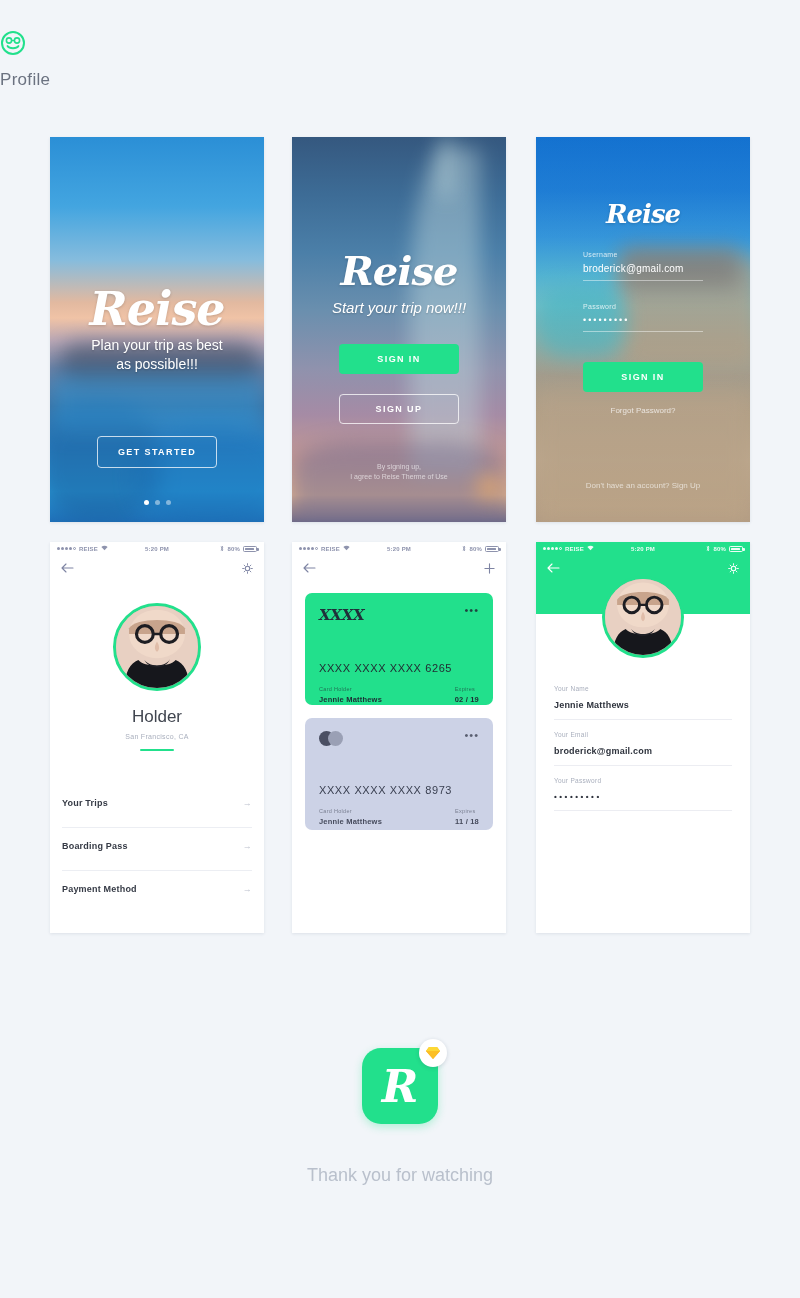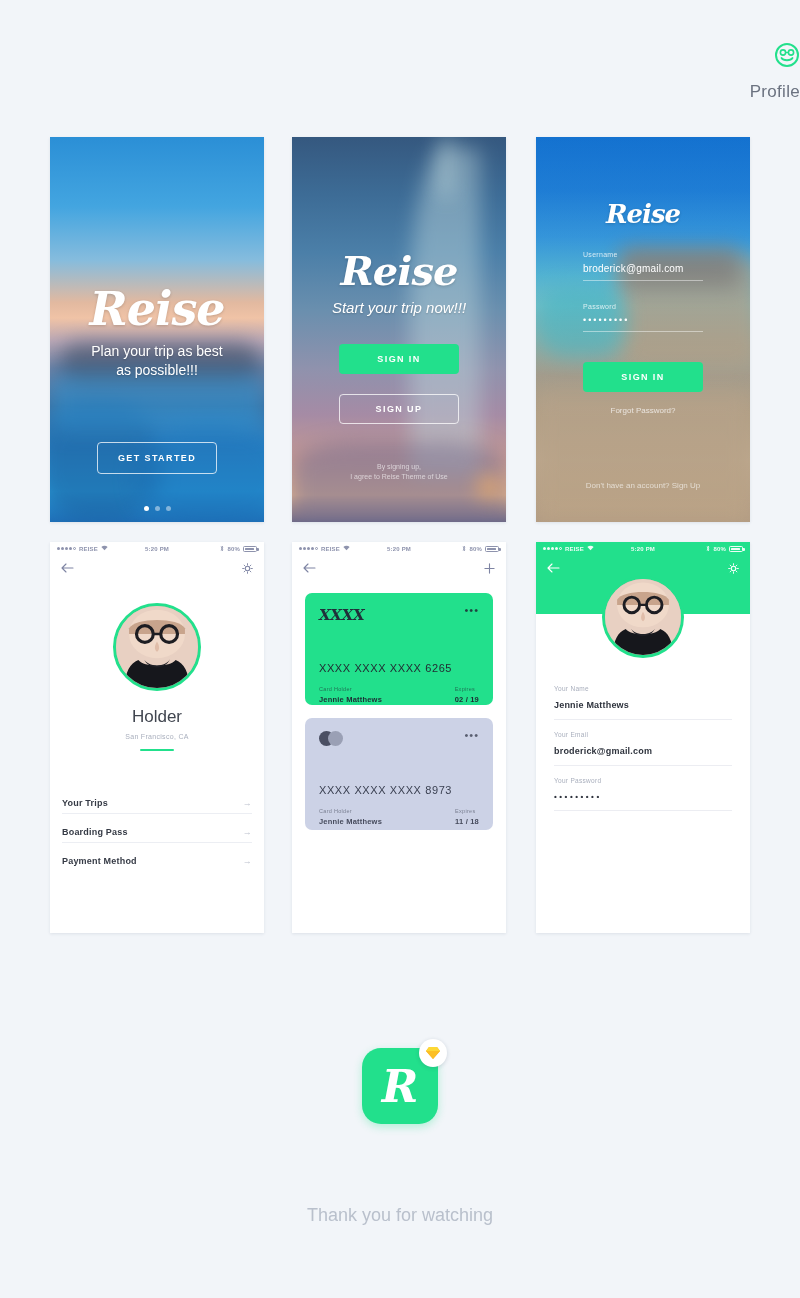--- a/index.html
+++ b/index.html
@@ -5,21 +5,21 @@
   * { box-sizing: border-box; margin: 0; padding: 0; }
   body {
     width: 800px; height: 1298px;
     background: #f2f5f9;
     font-family: "Liberation Sans", sans-serif;
     overflow: hidden;
     position: relative;
   }
 
   
-  .page-header { text-align: right; padding-top: 42px; }
+  .page-header { text-align: left; padding-top: 30px; }
   .header-icon { display: block; margin: 0 auto 10px; }
   .header-title {
     font-size: 17px; color: #6b7280; letter-spacing: .3px; font-weight: 400;
   }
 
   
   .screens-row { position: absolute; left: 0; width: 800px; }
   .row1 { top: 137px; }
   .row2 { top: 542px; }
 
@@ -65,21 +65,21 @@
     font-style: italic; font-weight: 700;
     letter-spacing: -1px;
     text-shadow: 0 1px 3px rgba(0,0,0,.18);
   }
   .logo-1 { font-size: 46px; margin-top: 145px; }
   .logo-2 { font-size: 40px; margin-top: 110px; }
   .logo-3 { font-size: 26px; margin-top: 62px; }
 
   .tagline {
     font-size: 14px; line-height: 19px; font-weight: 300;
-    margin-top: 6px; text-shadow: 0 1px 2px rgba(0,0,0,.2);
+    text-shadow: 0 1px 2px rgba(0,0,0,.2);
   }
   .tagline-2 { font-size: 15px; margin-top: 4px; font-style: italic; }
 
   .btn {
     display: flex; align-items: center; justify-content: center;
     font-size: 9px; font-weight: 700; letter-spacing: 1.4px;
     border-radius: 4px; cursor: pointer; color:#fff;
   }
   .btn-outline {
     border: 1px solid rgba(255,255,255,.75);
@@ -158,21 +158,21 @@
     line-height: 21px; margin-top: 15px;
   }
   .profile-loc {
     text-align: center; font-size: 7px; color: #a9afbd; margin-top: 6px; letter-spacing: .3px;
   }
   .green-rule { width: 34px; height: 2px; background: #22e08c; margin: 9px auto 0; border-radius: 2px; }
 
   .menu { margin-top: 34px; padding: 0 12px; }
   .menu-item {
     display: flex; align-items: center; justify-content: space-between;
-    padding: 13px 0 5px 0; border-bottom: 1px solid #eceef3;
+    padding: 13px 0 19px 0; border-bottom: 1px solid #eceef3;
     font-size: 9px; font-weight: 700; color: #353a45; letter-spacing: .2px;
     cursor: pointer;
   }
   .menu-arrow { color: #bcc1cd; font-size: 9px; }
 
   
   .cards-area { padding: 12px 13px 0; }
   .card {
     border-radius: 7px; padding: 13px 14px 12px; position: relative;
     margin-bottom: 13px;
@@ -576,15 +576,15 @@
     <div class="sketch-badge">
       <svg width="16" height="14" viewBox="0 0 16 14">
         <path d="M4 1h8l3 4-7 8-7-8z" fill="#f5a623"></path>
         <path d="M4 1 1 5h14L12 1z" fill="#fdd835"></path>
         <path d="M8 13 1 5h14z" fill="#fbbf24"></path>
       </svg>
     </div>
   </div>
 </div>
 
-<div class="footer" style="top:1205px">
+<div class="footer" style="top:1165px">
   <div class="thanks">Thank you for watching</div>
 </div>
 
 </body></html>

